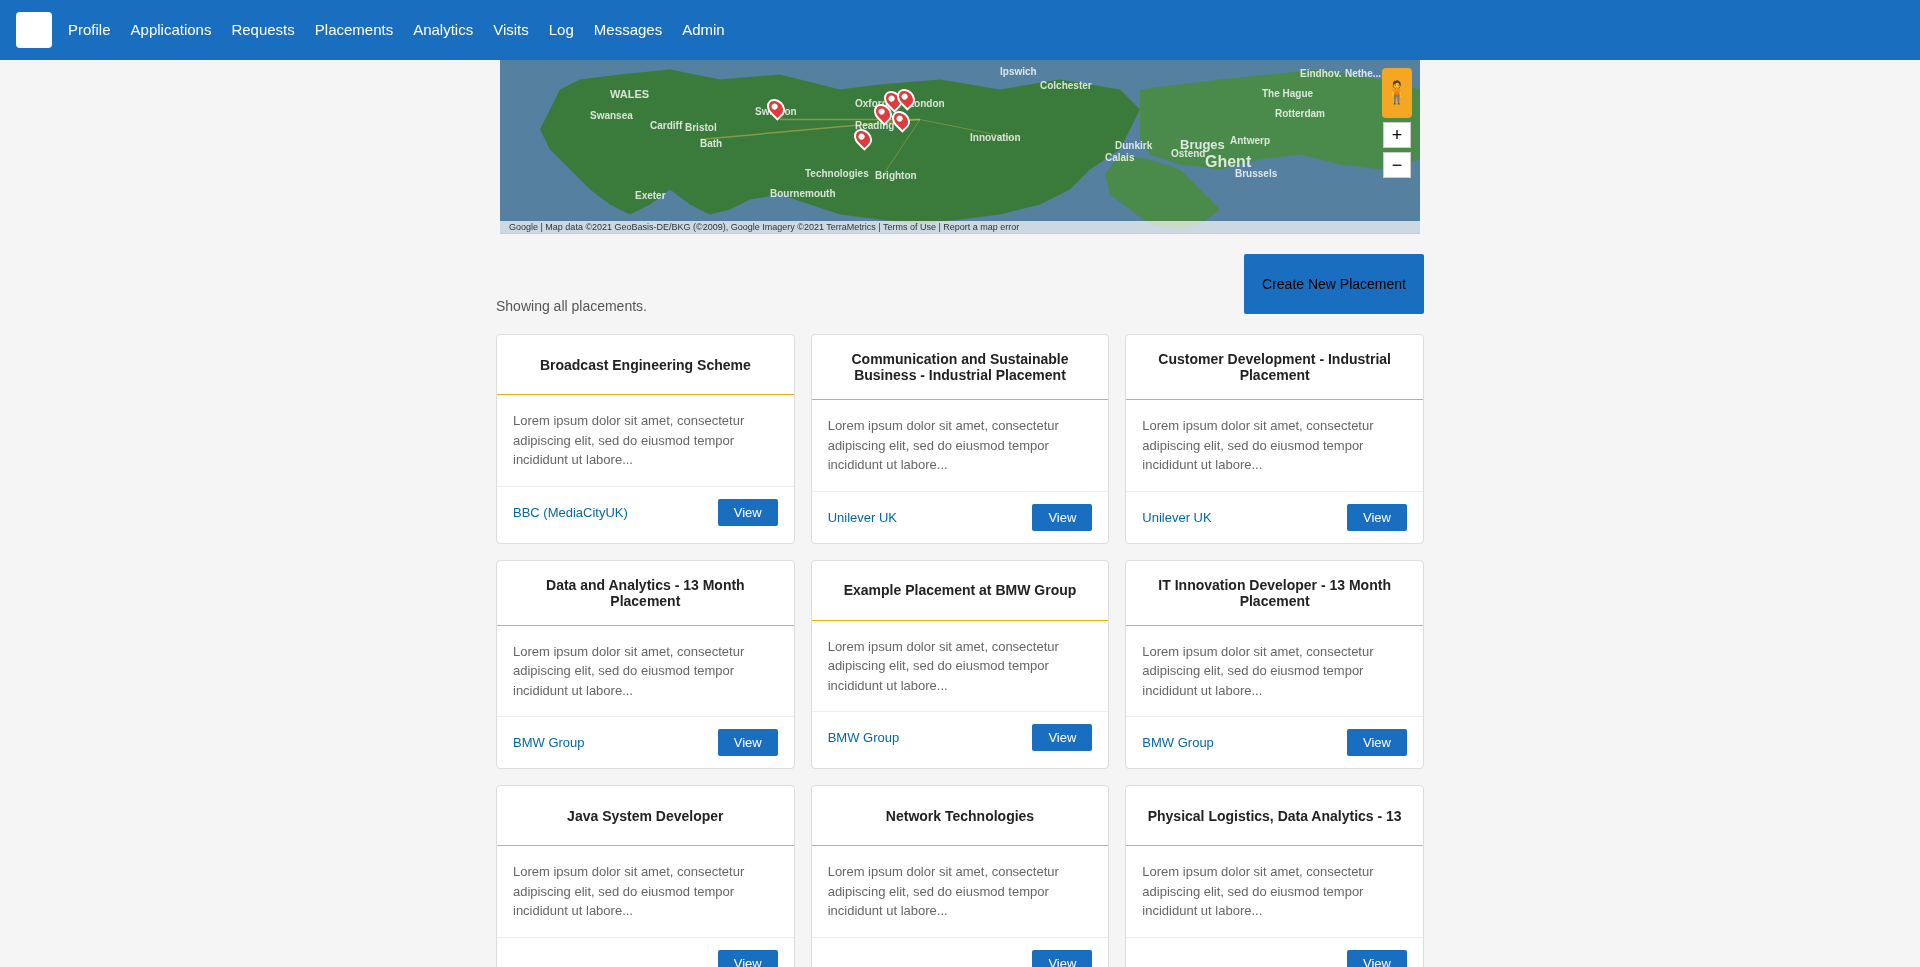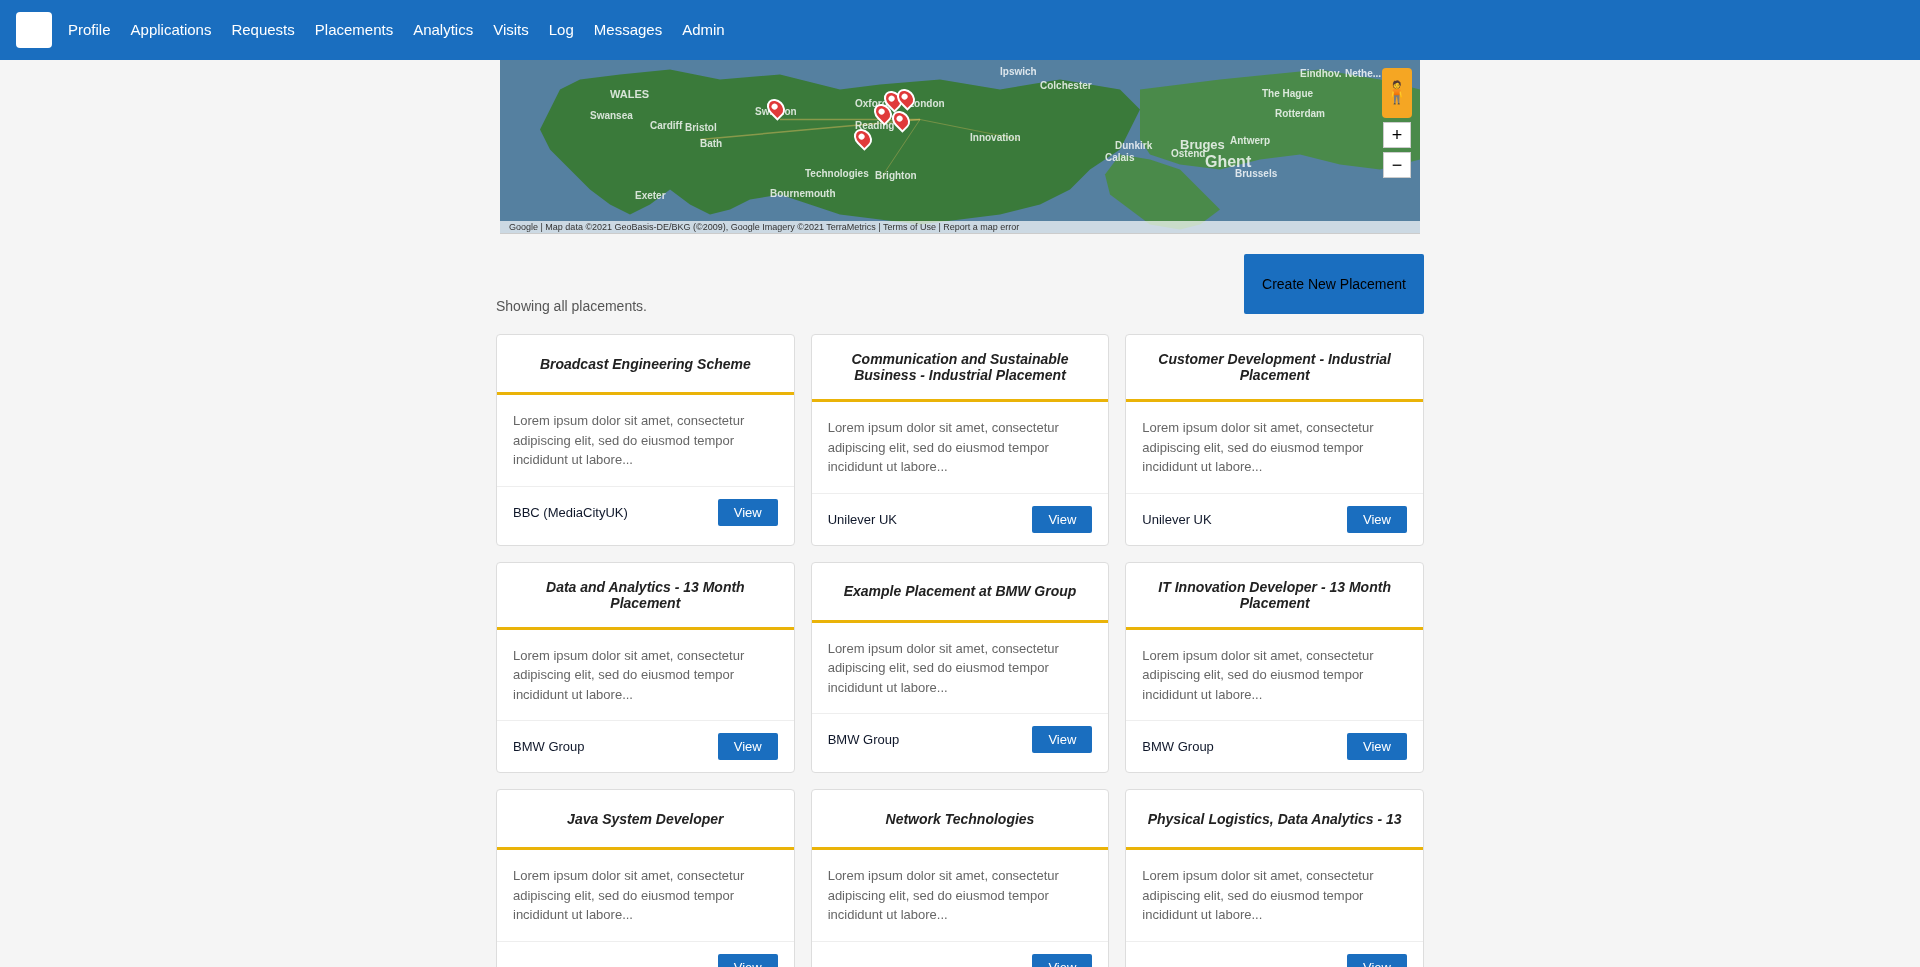--- a/index.html
+++ b/index.html
@@ -140,44 +140,43 @@
       background: white;
       border: 1px solid #ddd;
       border-radius: 4px;
       overflow: hidden;
     }
     .card-title {
       padding: 16px;
       font-weight: bold;
       font-size: 14px;
       text-align: center;
-      border-bottom: 3px solid #eab308;
+      border-bottom: 1px solid #eab308;
       color: #222;
       min-height: 60px;
       display: flex;
       align-items: center;
       justify-content: center;
-      font-style: italic;
     }
     .card-body {
       padding: 16px;
       font-size: 13px;
       color: #666;
       line-height: 1.5;
       min-height: 90px;
     }
     .card-footer {
       display: flex;
       justify-content: space-between;
       align-items: center;
       padding: 12px 16px;
       border-top: 1px solid #eee;
     }
     .provider-link {
-      color: #0f172a;
+      color: #0369a1;
       font-size: 13px;
       cursor: pointer;
       text-decoration: none;
     }
     .btn-view {
       background: #1a6ebf;
       color: white;
       border: none;
       padding: 6px 16px;
       font-size: 13px;

